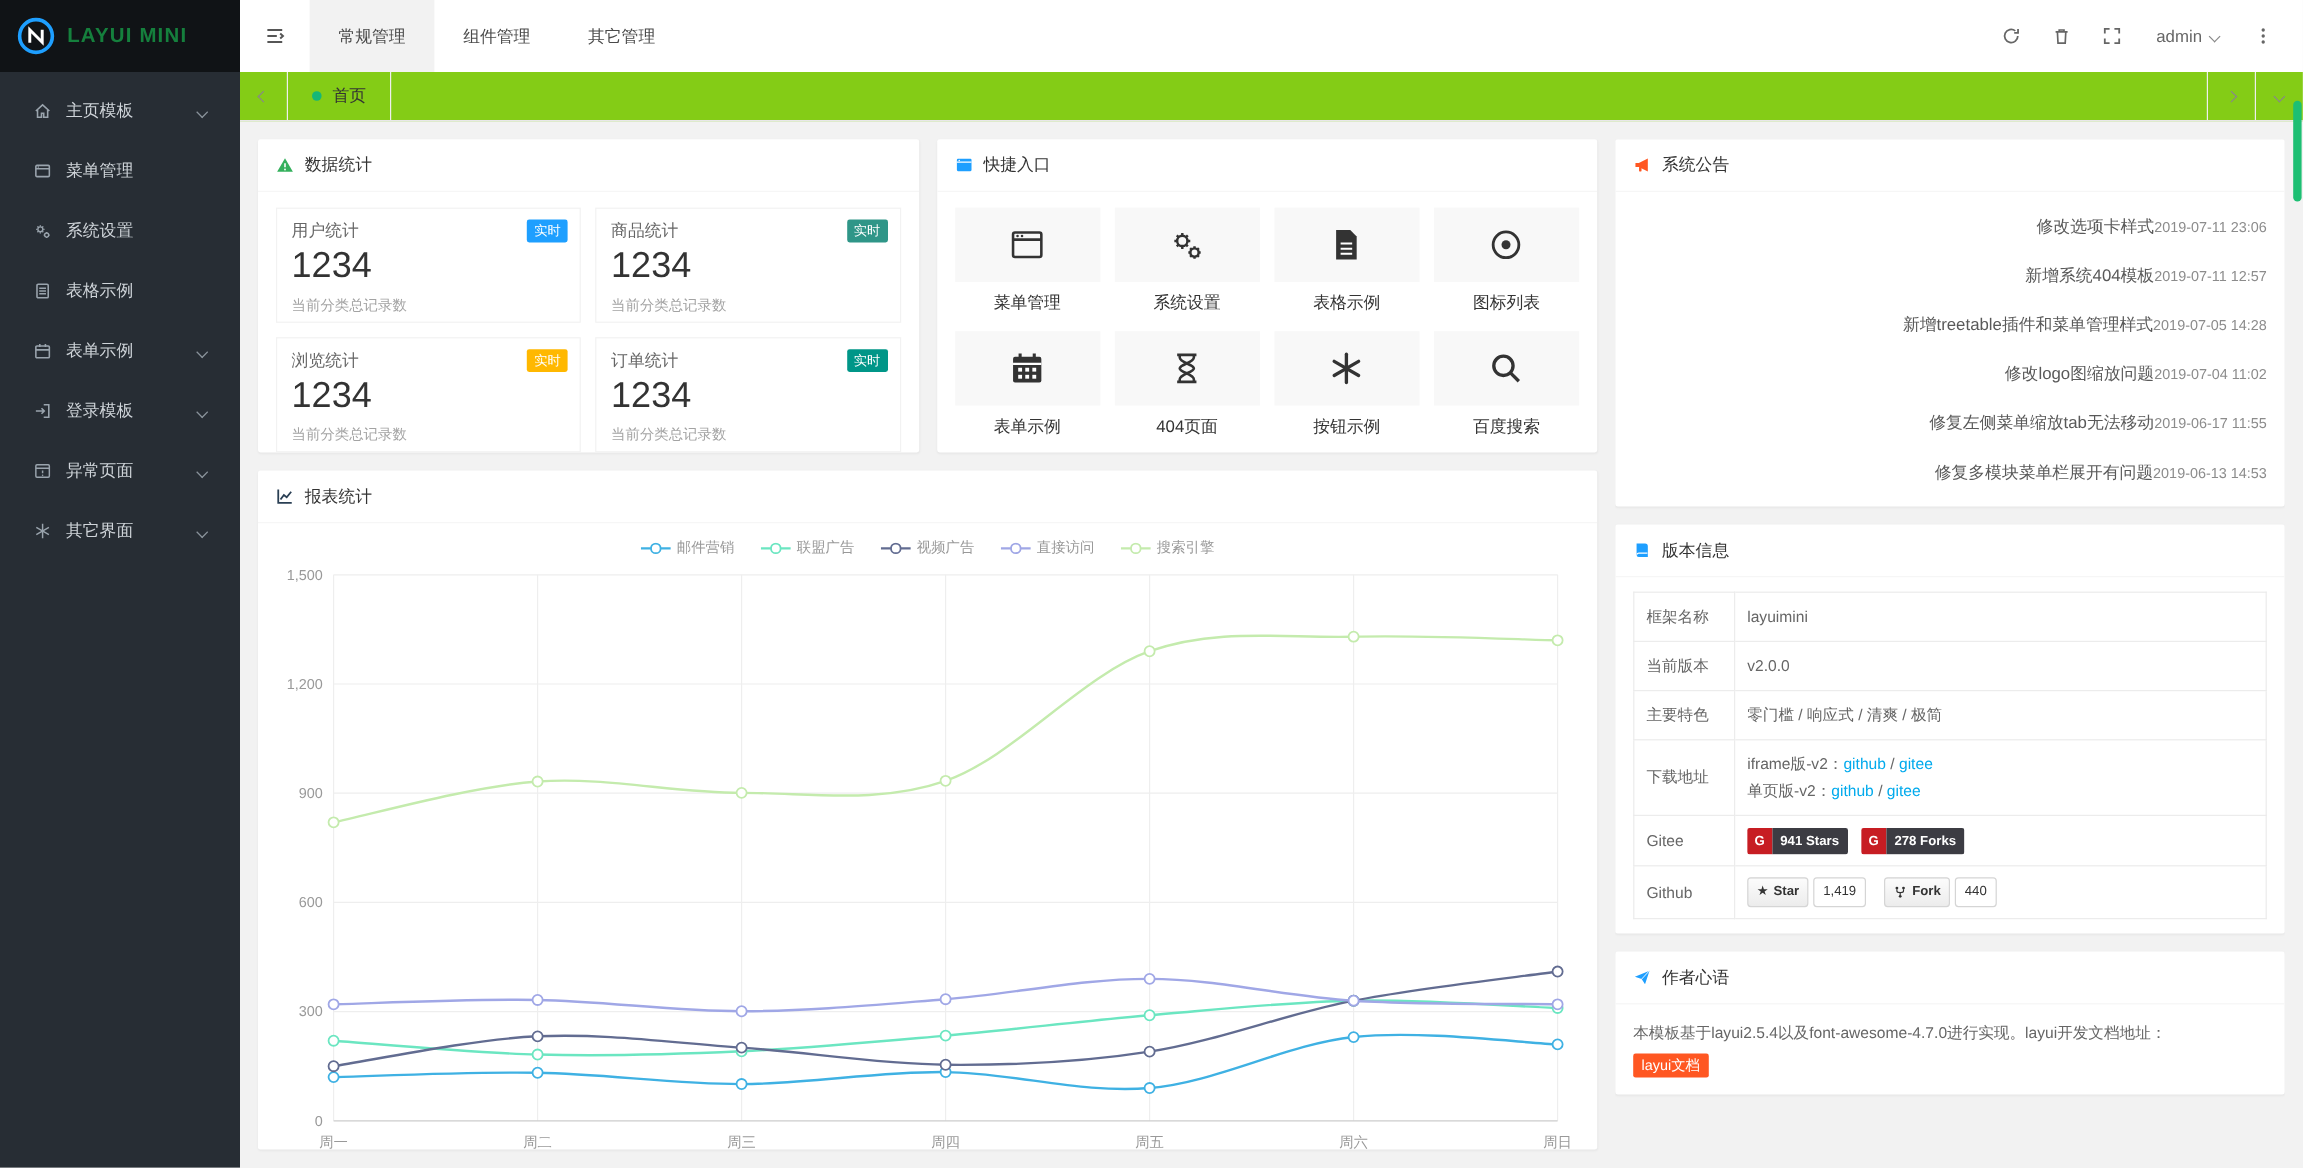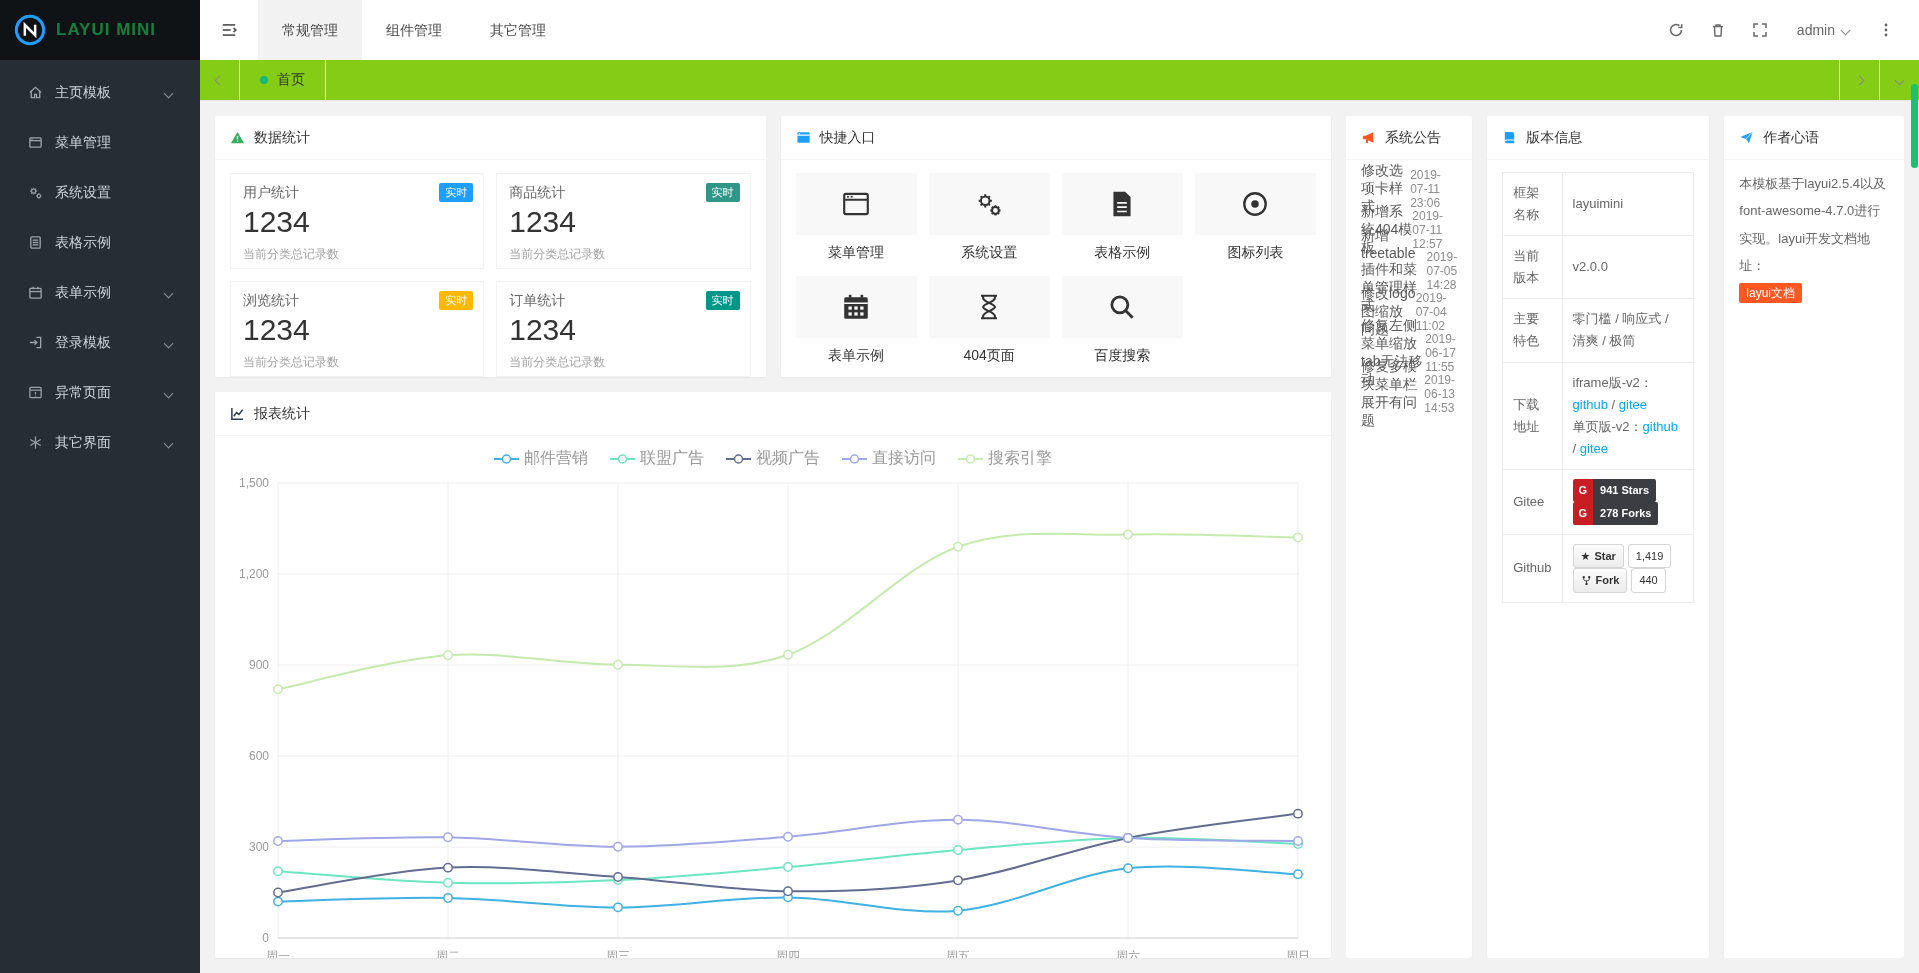--- a/index.html
+++ b/index.html
@@ -35,21 +35,21 @@
   .tb-side{width:40px;height:40px;cursor:pointer;color:#666}
   .tb-side.l{border-right:1px solid #eee}
   .tb-side.r{border-left:1px solid #eee}
   .tb-tab{display:flex;align-items:center;gap:9px;padding:0 20px;border-right:1px solid #eee;color:#333;cursor:pointer}
   .dot{width:8px;height:8px;border-radius:50%;background:#16b777}
   .tb-right{margin-left:auto;display:flex}
 
   
   .content{position:absolute;left:200px;top:101px;right:0;bottom:0;padding:15px;display:flex;gap:15px;overflow:hidden}
   .left-region{flex:2;min-width:0;display:flex;flex-direction:column;gap:15px}
-  .right-region{flex:1;min-width:0;display:flex;flex-direction:row;gap:15px;overflow:hidden}
+  .right-region{flex:1;min-width:0;display:flex;flex-direction:column;gap:15px;overflow:hidden}
   .top-row{display:flex;gap:15px}
   .top-row .card{flex:1;height:261px;overflow:hidden}
   .card{background:#fff;border-radius:2px;box-shadow:0 1px 2px rgba(0,0,0,.05)}
   .card-h{height:44px;display:flex;align-items:center;gap:9px;padding:0 15px;border-bottom:1px solid #f6f6f6;color:#333}
   .card-b{padding:13px 15px}
 
   
   .stats-grid{display:grid;grid-template-columns:1fr 1fr;gap:12px}
   .stat{border:1px solid #f2f2f2;padding:10px 12px;position:relative;height:96px}
   .stat-label{color:#666}
@@ -58,21 +58,21 @@
   .stat-desc{font-size:12px;color:#a3a3a3;margin-top:7px}
 
   
   .sc-grid{display:grid;grid-template-columns:repeat(4,1fr);gap:14px 12px}
   .sc-item{text-align:center;cursor:pointer}
   .sc-box{background:#f8f8f8;height:62px;display:flex;align-items:center;justify-content:center}
   .sc-label{margin-top:9px;color:#333}
 
   
   .report-card{flex:1;min-height:0;overflow:hidden}
-  .legend{display:flex;justify-content:center;gap:22px;padding:12px 0 0;font-size:16px;color:#999}
+  .legend{display:flex;justify-content:center;gap:22px;padding:12px 0 0;font-size:12px;color:#999}
   .legend-item{display:inline-flex;align-items:center;gap:5px;cursor:pointer}
   #chart{display:block}
   #chart text{font-family:"Liberation Sans","DejaVu Sans",sans-serif}
 
   
   .notice-b{padding:8px 15px}
   .notice-row{display:flex;justify-content:flex-end;align-items:center;height:41px;cursor:pointer}
   .notice-text{color:#595959}
   .notice-date{font-size:12px;color:#8c8c8c}
 
@@ -395,20 +395,32 @@
               <div class="sc-box">
                   <span style="display:inline-flex">
                     <svg viewBox="0 0 28 28" width="30" height="30" fill="none" stroke="#333" stroke-width="2">
                       <path d="M6.5 3.5h15M6.5 24.5h15"></path>
                       <path d="M8.5 3.5v2c0 4 11 5.5 11 8.5s-11 4.5-11 8.5v2"></path>
                       <path d="M19.5 3.5v2c0 4-11 5.5-11 8.5s11 4.5 11 8.5v2"></path>
                     </svg>
                   </span>
                 </div>
               <div class="sc-label">404页面</div>
+            </div>
+            <div class="sc-item">
+              <div class="sc-box">
+                  <span style="display:inline-flex">
+                    <svg viewBox="0 0 28 28" width="30" height="30" stroke="#333" stroke-width="2.6" stroke-linecap="round">
+                      <line x1="14" y1="3" x2="14" y2="25"></line>
+                      <line x1="4.5" y1="8.5" x2="23.5" y2="19.5"></line>
+                      <line x1="23.5" y1="8.5" x2="4.5" y2="19.5"></line>
+                    </svg>
+                  </span>
+                </div>
+              <div class="sc-label">按钮示例</div>
             </div>
             <div class="sc-item">
               <div class="sc-box">
                   <span style="display:inline-flex">
                     <svg viewBox="0 0 28 28" width="30" height="30" fill="none" stroke="#333" stroke-width="2.6">
                       <circle cx="12" cy="12" r="7.5"></circle>
                       <line x1="17.5" y1="17.5" x2="24" y2="24"></line>
                     </svg>
                   </span>
                 </div>

